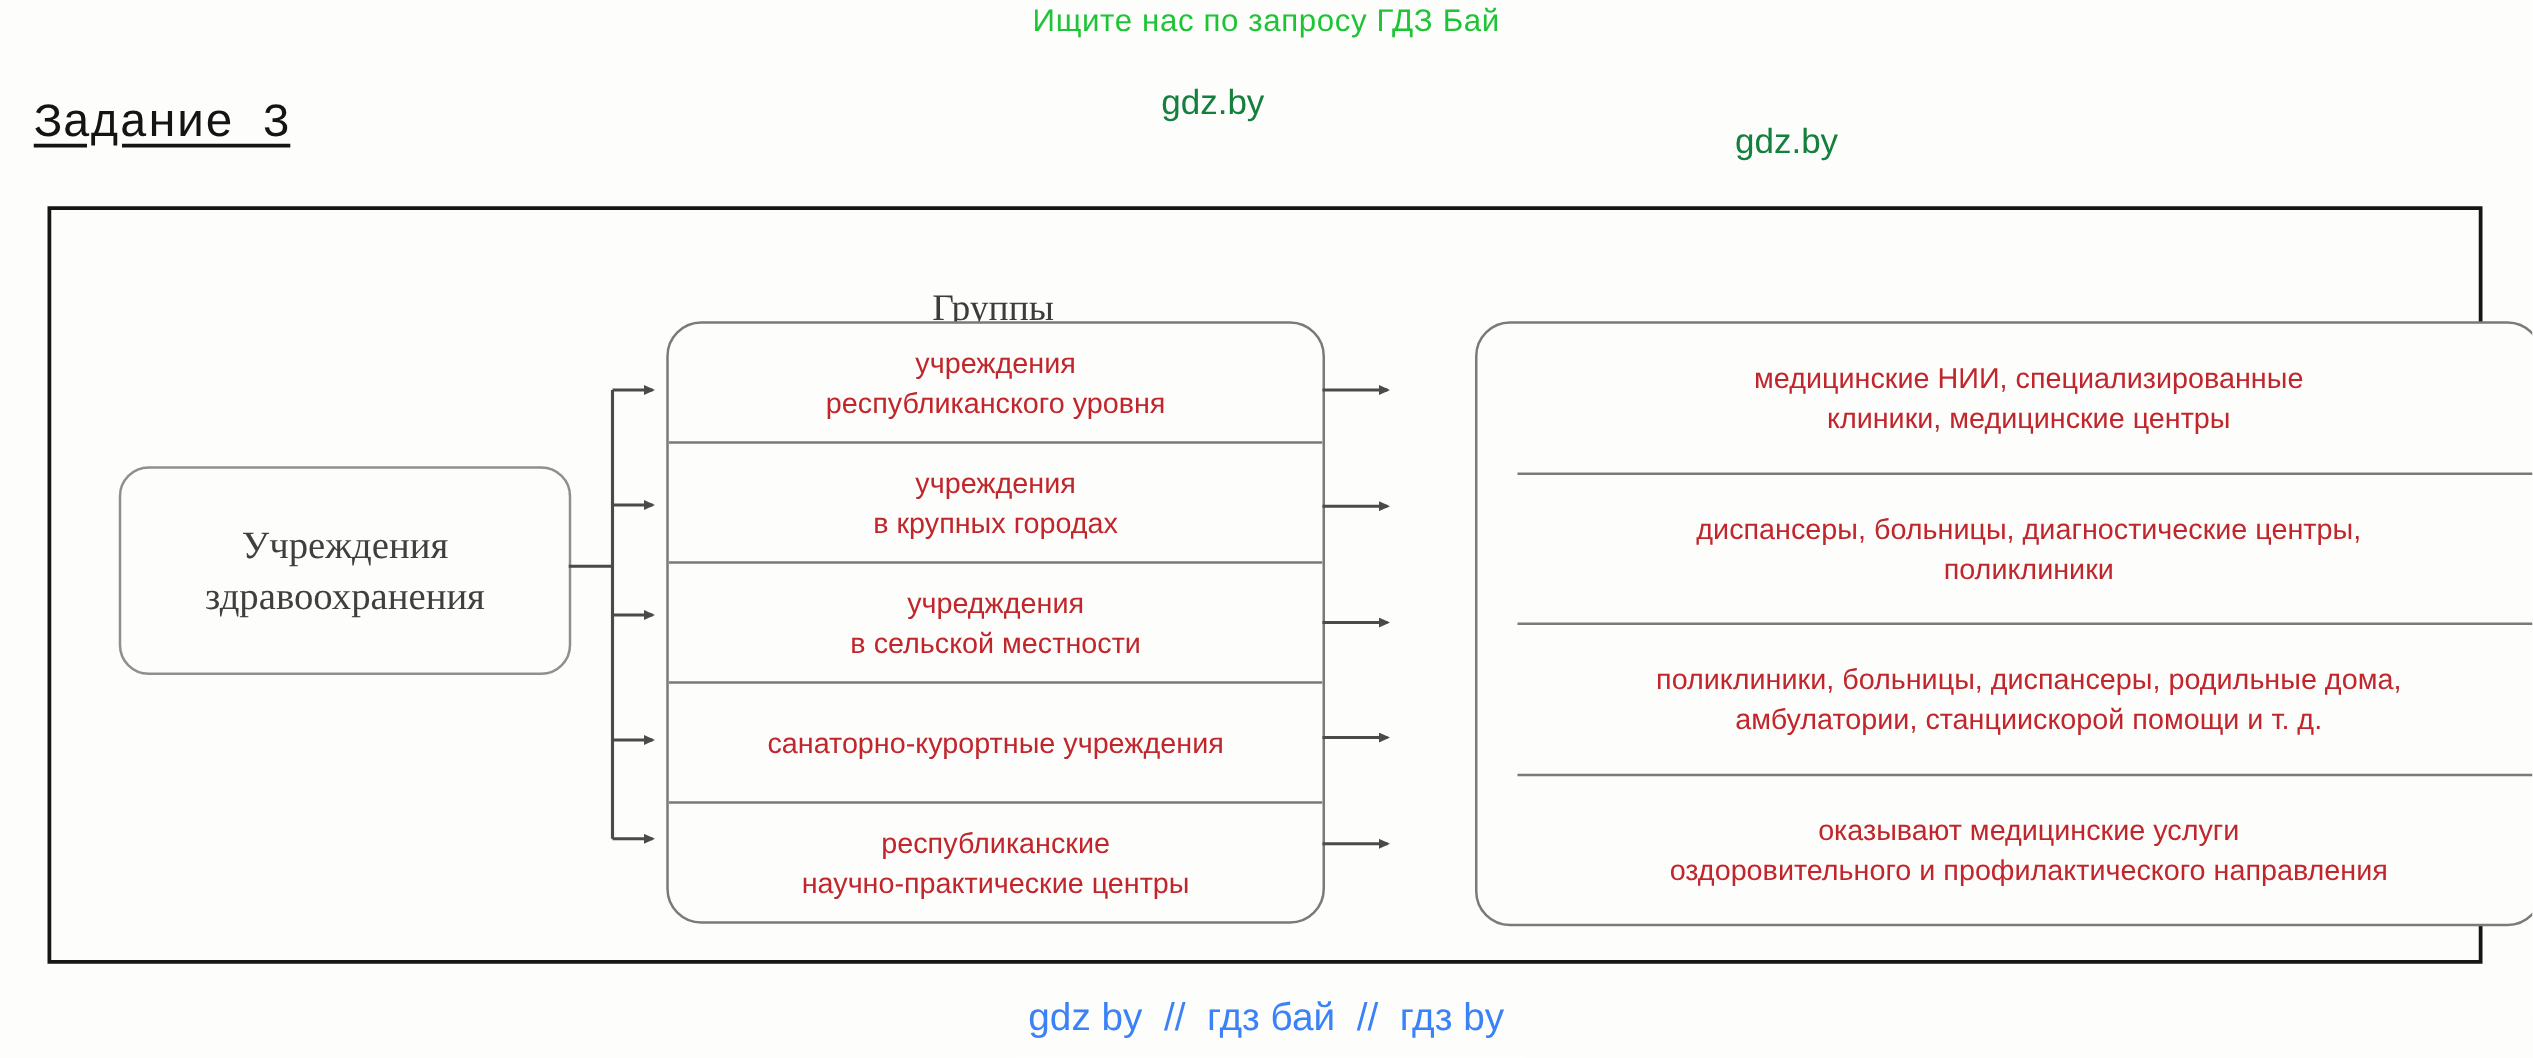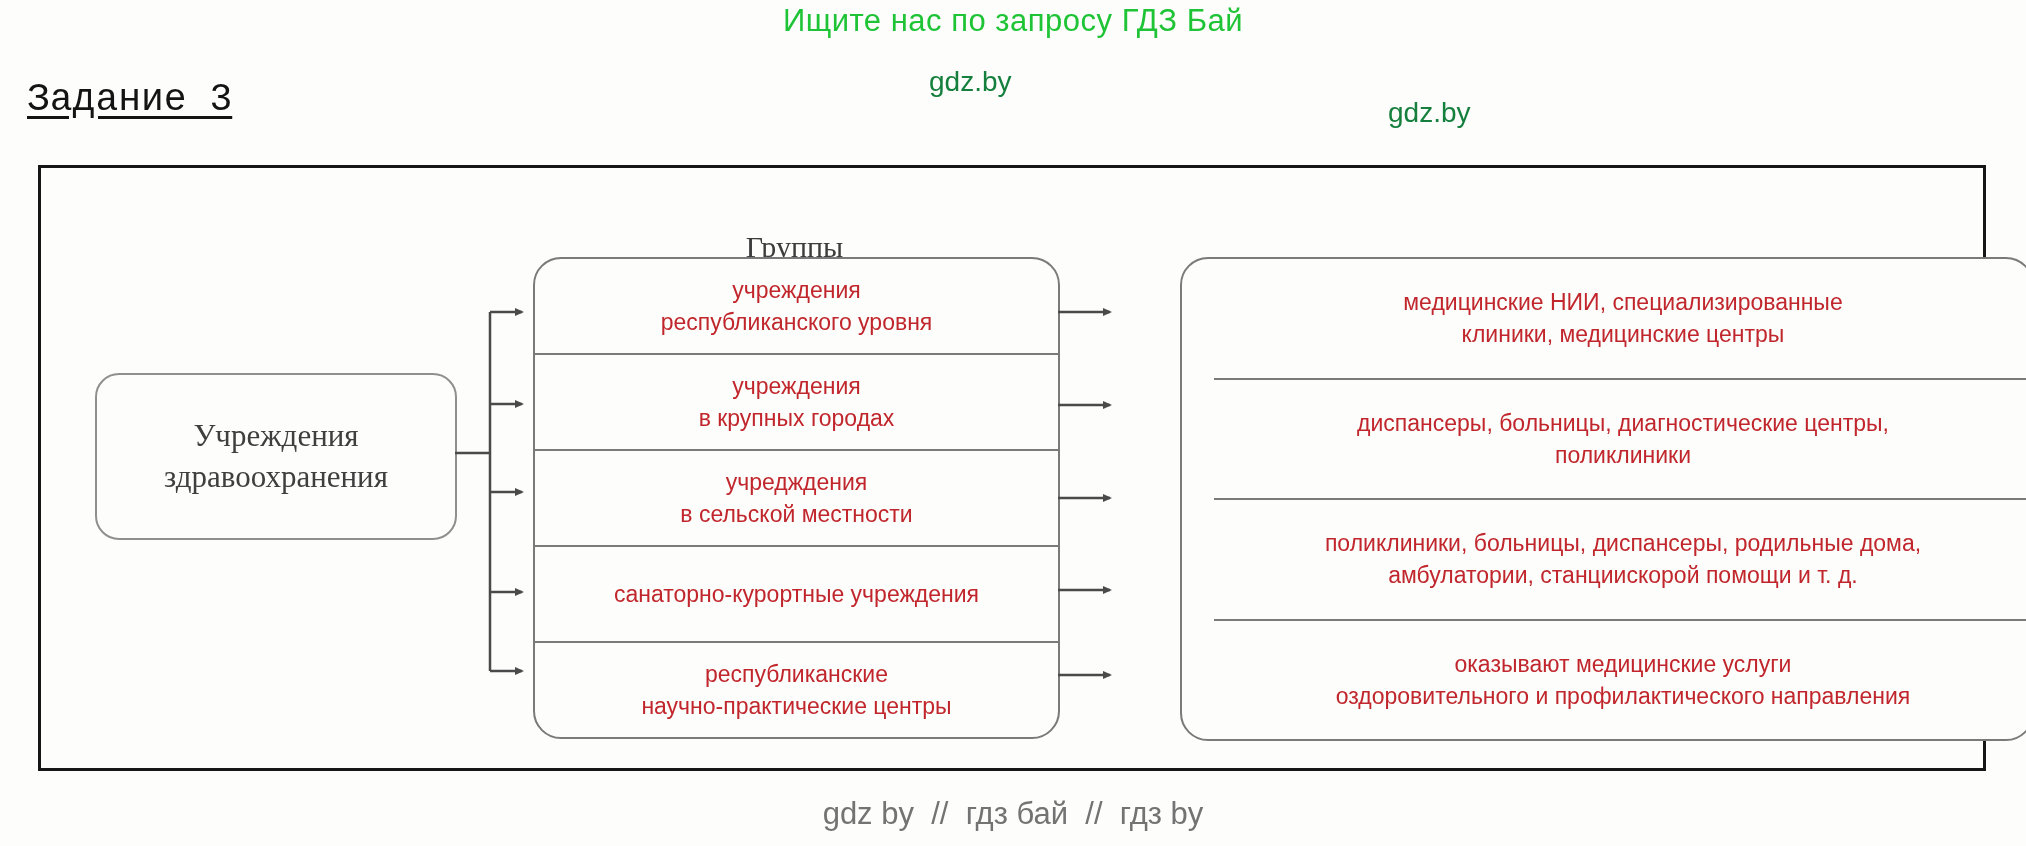--- a/index.html
+++ b/index.html
@@ -1,20 +1,20 @@
 <!DOCTYPE html>
 <html lang="ru"><head>
 <meta charset="utf-8">
 <style>
   html,body{margin:0;padding:0;}
   body{background:#ffffff;font-family:"Liberation Sans",sans-serif;}
   .page{position:relative;width:2026px;height:846px;background:#fdfdfc;overflow:hidden;}
 
   .promo{position:absolute;top:3px;left:0;width:100%;text-align:center;
-         font-size:31px;color:#1ec435;letter-spacing:.5px;}
+         font-size:25px;color:#1ec435;letter-spacing:.5px;}
 
   .task-title{position:absolute;left:27px;top:78px;font-family:Liberation Mono, monospace;
          font-size:38px;color:#141414;text-decoration:underline;text-underline-offset:6px;}
 
   .wm{position:absolute;font-size:28px;color:#15803d;white-space:nowrap;}
 
   .outer-box{position:absolute;left:38px;top:165px;width:1942px;height:600px;
          border:3px solid #161616;background:#fdfdfb;}
 
   .col-header{position:absolute;top:204px;text-align:center;
@@ -32,21 +32,21 @@
   .stack.groups{left:533px;top:257px;width:523px;height:478px;}
   .stack.types{left:1180px;top:257px;width:818px;height:480px;padding-left:32px;}
   .cell{flex:1;display:flex;align-items:center;justify-content:center;text-align:center;
          border-bottom:2px solid #7a7a7a;padding:2px 10px;
          font-size:23px;color:#c0262c;line-height:1.4;white-space:pre-line;}
   .cell:last-child{border-bottom:none;text-align:center;}
 
   .connector-layer{position:absolute;left:0;top:0;width:2026px;height:846px;pointer-events:none;}
 
   .footer{position:absolute;top:796px;left:0;width:100%;text-align:center;
-         font-size:31px;color:#737373;white-space:pre;}
+         font-size:31px;color:#3b82f6;white-space:pre;}
 </style>
 </head>
 <body>
 
 <div class="page">
 
   <div class="promo">Ищите нас по запросу ГДЗ Бай</div>
 
   <div class="task-title">Задание 3</div>
 

